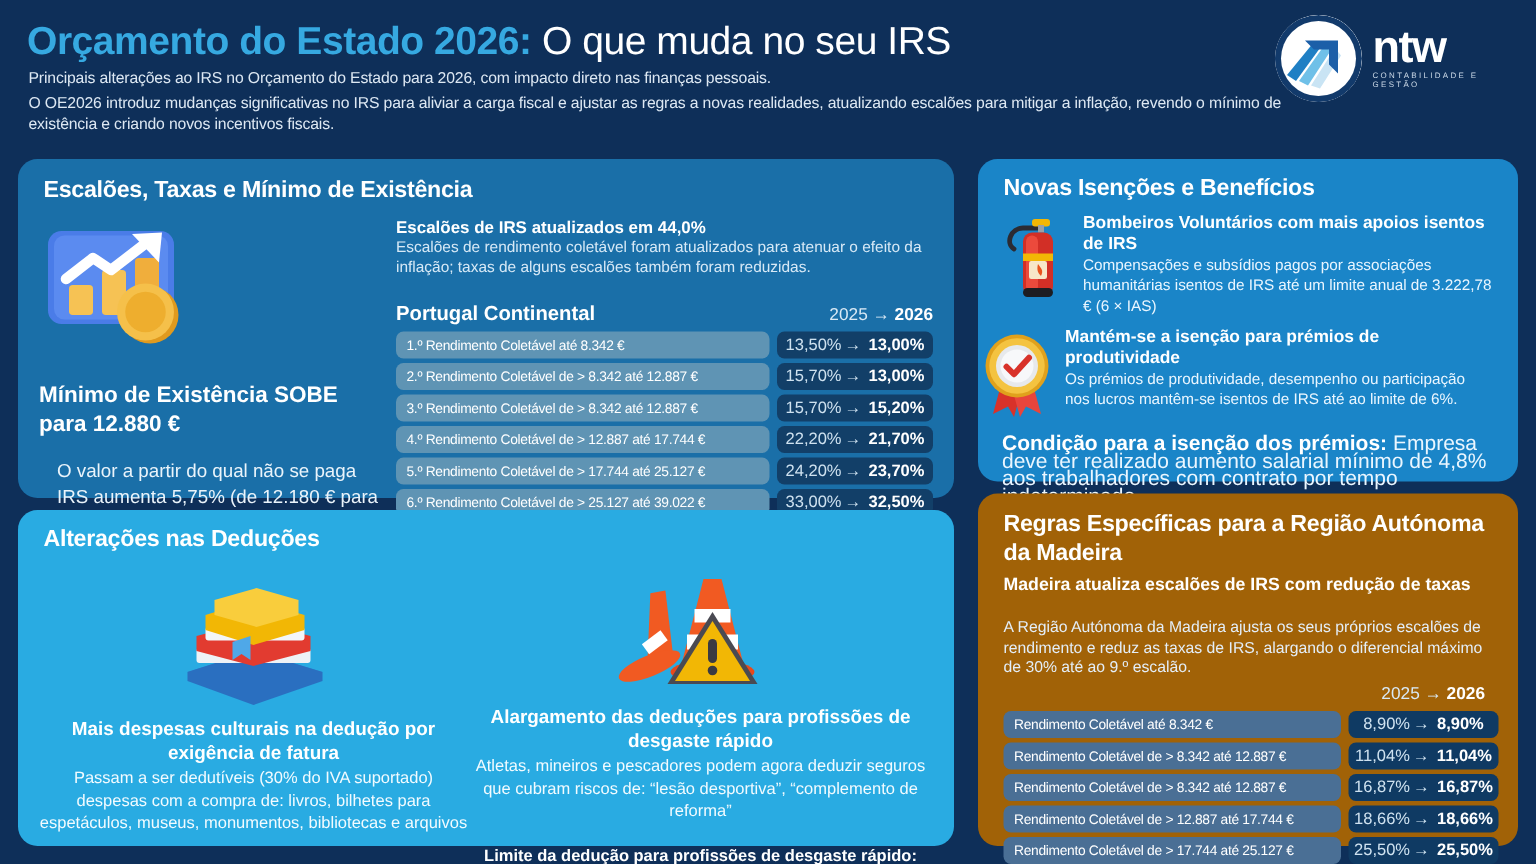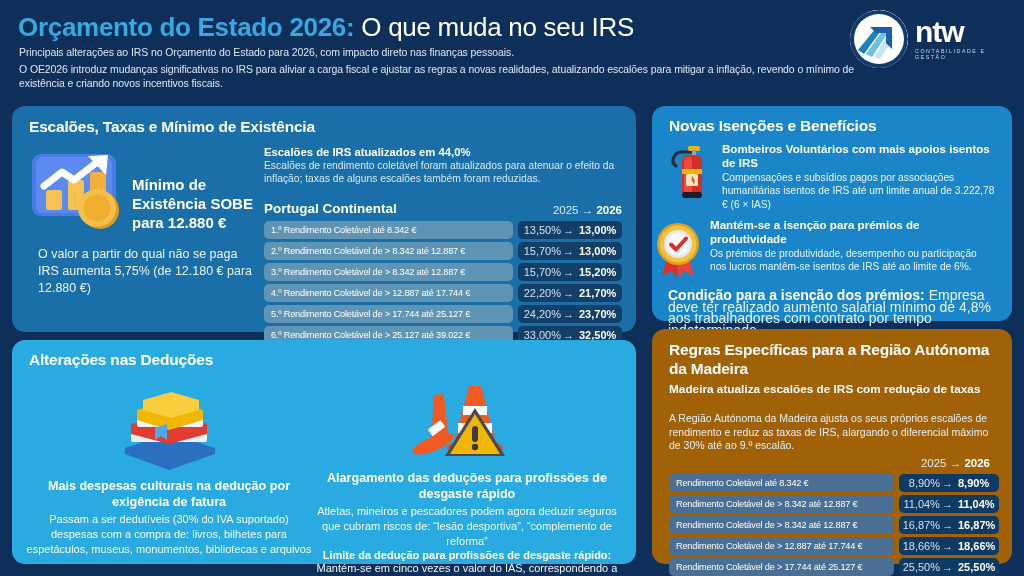--- a/index.html
+++ b/index.html
@@ -33,21 +33,21 @@
   
   .panel { position:absolute; border-radius:13px; }
   #panel-escaloes { left:12px; top:106px; width:624px; height:226px; background:#1a6fa8; }
   #panel-deducoes { left:12px; top:340px; width:624px; height:224px; background:#29abe2; }
   #panel-isencoes { left:652px; top:106px; width:360px; height:215px; background:#1a85c8; }
   #panel-madeira  { left:652px; top:329px; width:360px; height:235px; background:#a16207; }
 
   
   #panel-escaloes .ptitle { position:absolute; left:17px; top:12px; }
   .p1-left { position:absolute; left:14px; top:40px; width:228px; }
-  .p1-icon-row { display:flex; align-items:flex-end; gap:6px; }
+  .p1-icon-row { display:flex; align-items:flex-start; gap:22px;flex-direction:column; }
   .icon-chart { width:100px; height:86px; position:relative; flex:0 0 auto; }
   .min-head { font-size:15px; font-weight:bold; line-height:19px; color:#ffffff; }
   .p1-note { margin-top:14px; padding-left:12px; font-size:12.5px; line-height:17px; color:#eaf4fb; }
 
   .p1-right { position:absolute; left:252px; top:40px; width:358px; }
   .tbl-kicker { font-size:11.3px; font-weight:bold; color:#ffffff; }
   .tbl-sub { font-size:10.3px; line-height:13px; color:#d7e9f6; margin-top:1px; }
   .tbl-head { display:flex; align-items:flex-end; justify-content:space-between; margin-top:16px; margin-bottom:5px; }
   .tbl-region { font-size:13.5px; font-weight:bold; color:#ffffff; }
   .tbl-years { font-size:11.5px; color:#d9e9f5; }
@@ -60,21 +60,21 @@
 
   
   #panel-deducoes .ptitle { position:absolute; left:17px; top:11px; }
   .p2-col { position:absolute; top:36px; text-align:center; }
   .p2-left { left:14px; width:286px; }
   .p2-right { left:296px; width:318px; }
   .icon-books { width:140px; height:92px; margin:2px auto 8px; position:relative; }
   .icon-cones { width:140px; height:82px; margin:2px auto 10px; position:relative; }
   .p2-h { font-size:12.6px; font-weight:bold; line-height:16px; color:#ffffff; }
   .p2-p { font-size:11px; line-height:15px; color:#f2fbff; margin-top:2px; }
-  .p2-h2 { font-size:11px; font-weight:bold; color:#ffffff; margin-top:0; }
+  .p2-h2 { font-size:11px; font-weight:bold; color:#ffffff; margin-top:16px; }
   .p2-p2 { font-size:11px; line-height:15px; color:#f2fbff; }
 
   
   #panel-isencoes .ptitle { position:absolute; left:17px; top:11px; }
   .ben { position:absolute; display:flex; gap:8px; }
   .ben-1 { left:14px; top:36px; width:334px; }
   .ben-2 { left:2px; top:112px; width:334px; }
   .ben-ico { width:48px; flex:0 0 48px; height:62px; position:relative; }
   .ben-h { font-size:11.6px; font-weight:bold; line-height:14px; color:#ffffff; }
   .ben-p { font-size:10.2px; line-height:13.4px; color:#eaf6ff; margin-top:1px; }

